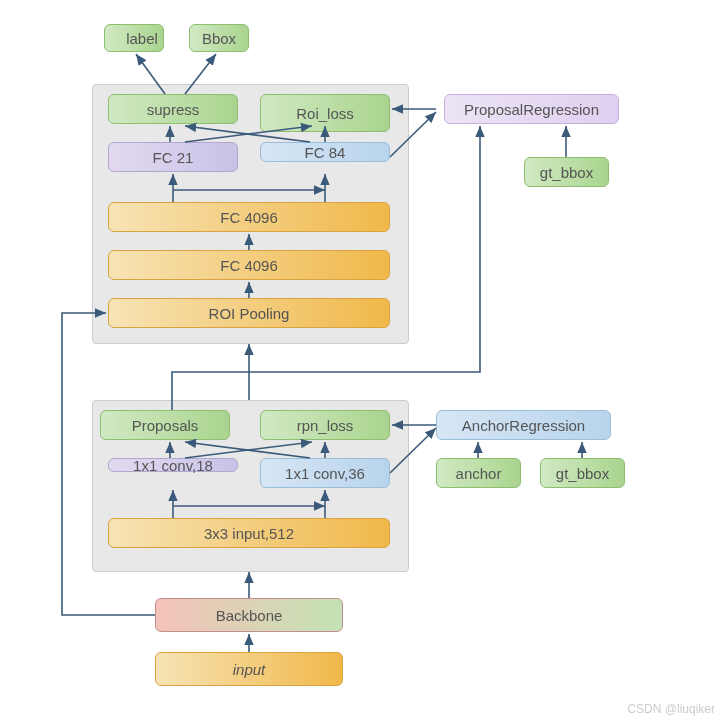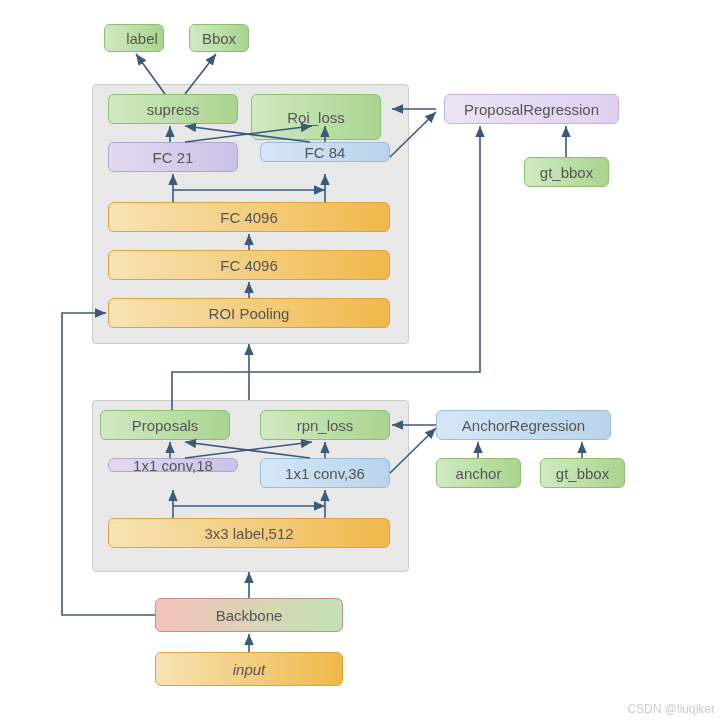--- a/index.html
+++ b/index.html
@@ -72,35 +72,35 @@
 </head>
 <body>
 
 <div class="group" style="left:92px; top:84px; width:315px; height:258px;"></div>
 <div class="group" style="left:92px; top:400px; width:315px; height:170px;"></div>
 
 <div class="box green" style="left:104px; top:24px; width:60px; height:28px;padding-left:16px;">label</div>
 <div class="box green" style="left:189px; top:24px; width:60px; height:28px;">Bbox</div>
 
 <div class="box green" style="left:108px; top:94px; width:130px; height:30px;">supress</div>
-<div class="box green" style="left:251px; top:94px; width:130px; height:46px;">Roi_loss</div>
+<div class="box green" style="left:260px; top:94px; width:130px; height:38px;">Roi_loss</div>
 <div class="box purple" style="left:108px; top:142px; width:130px; height:30px;">FC 21</div>
 <div class="box blue" style="left:260px; top:142px; width:130px; height:20px;">FC 84</div>
 <div class="box orange" style="left:108px; top:202px; width:282px; height:30px;">FC 4096</div>
 <div class="box orange" style="left:108px; top:250px; width:282px; height:30px;">FC 4096</div>
 <div class="box orange" style="left:108px; top:298px; width:282px; height:30px;">ROI Pooling</div>
 
 <div class="box light-purple" style="left:436px; top:94px; width:175px; height:30px;">ProposalRegression</div>
 <div class="box green" style="left:524px; top:157px; width:85px; height:30px;">gt_bbox</div>
 
 <div class="box green" style="left:100px; top:410px; width:130px; height:30px;">Proposals</div>
 <div class="box green" style="left:260px; top:410px; width:130px; height:30px;">rpn_loss</div>
 <div class="box purple" style="left:108px; top:458px; width:130px; height:14px;">1x1 conv,18</div>
 <div class="box blue" style="left:260px; top:458px; width:130px; height:30px;">1x1 conv,36</div>
-<div class="box orange" style="left:108px; top:518px; width:282px; height:30px;">3x3 label,512</div>
+<div class="box orange" style="left:108px; top:518px; width:282px; height:30px;">3x3 input,512</div>
 
 <div class="box blue" style="left:436px; top:410px; width:175px; height:30px;">AnchorRegression</div>
 <div class="box green" style="left:436px; top:458px; width:85px; height:30px;">anchor</div>
 <div class="box green" style="left:540px; top:458px; width:85px; height:30px;">gt_bbox</div>
 
 <div class="box redgreen" style="left:155px; top:598px; width:188px; height:34px;">Backbone</div>
 <div class="box orange" style="left:155px; top:652px; width:188px; height:34px;font-style:italic;">input</div>
 
 <svg class="arrows">
   <defs>

